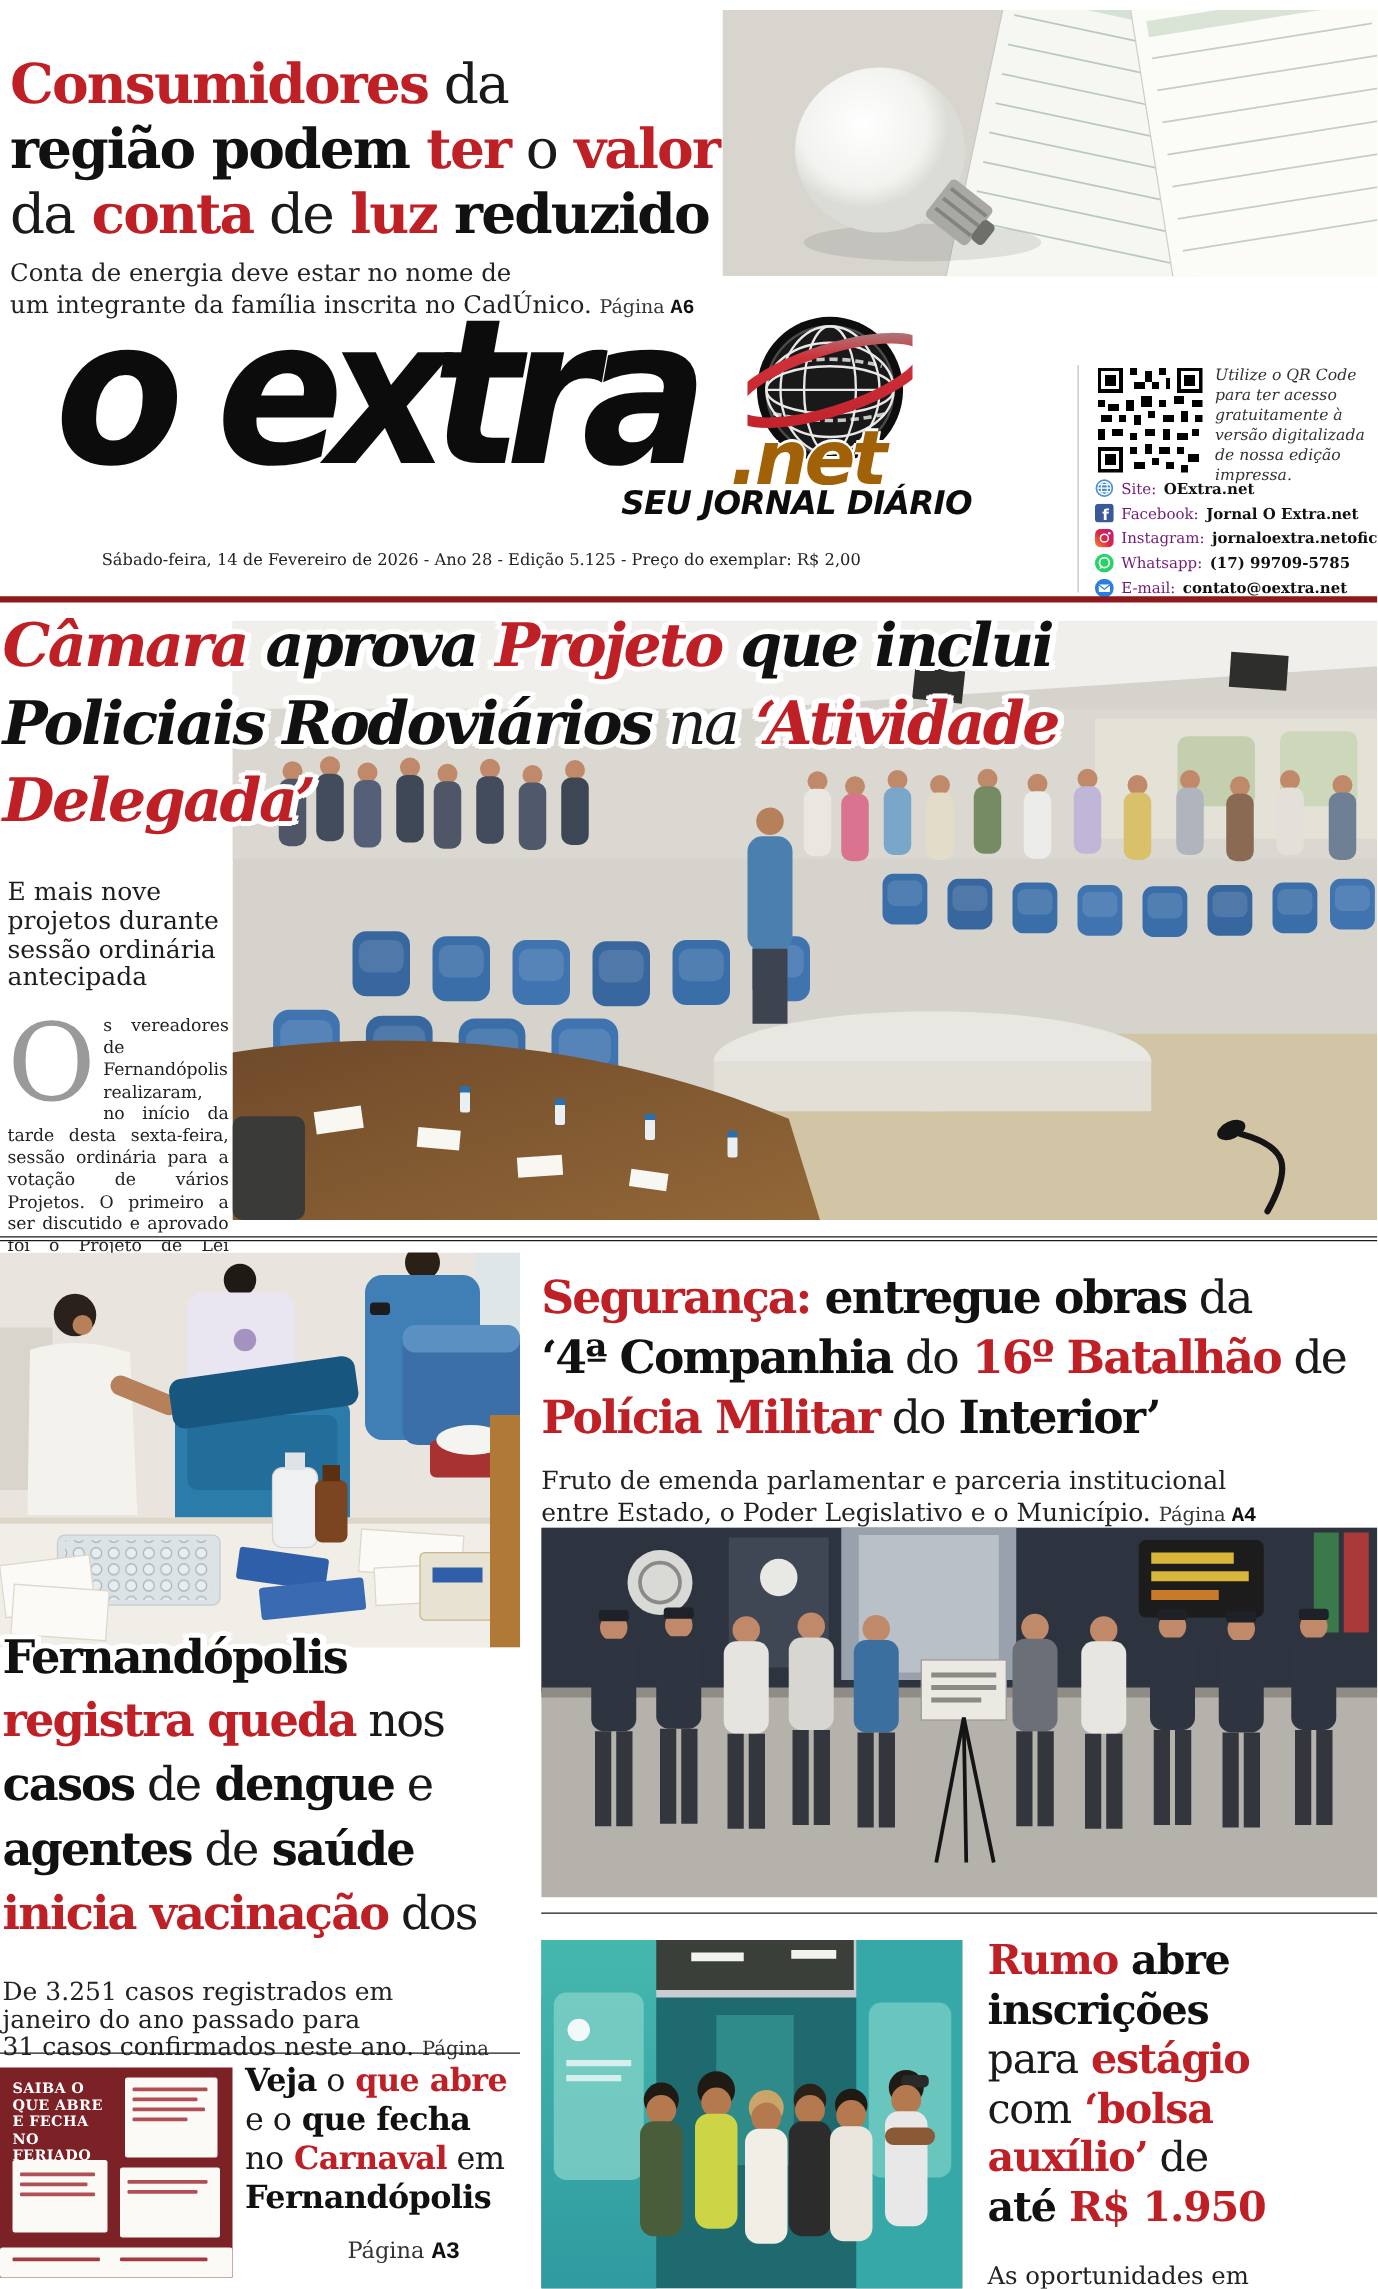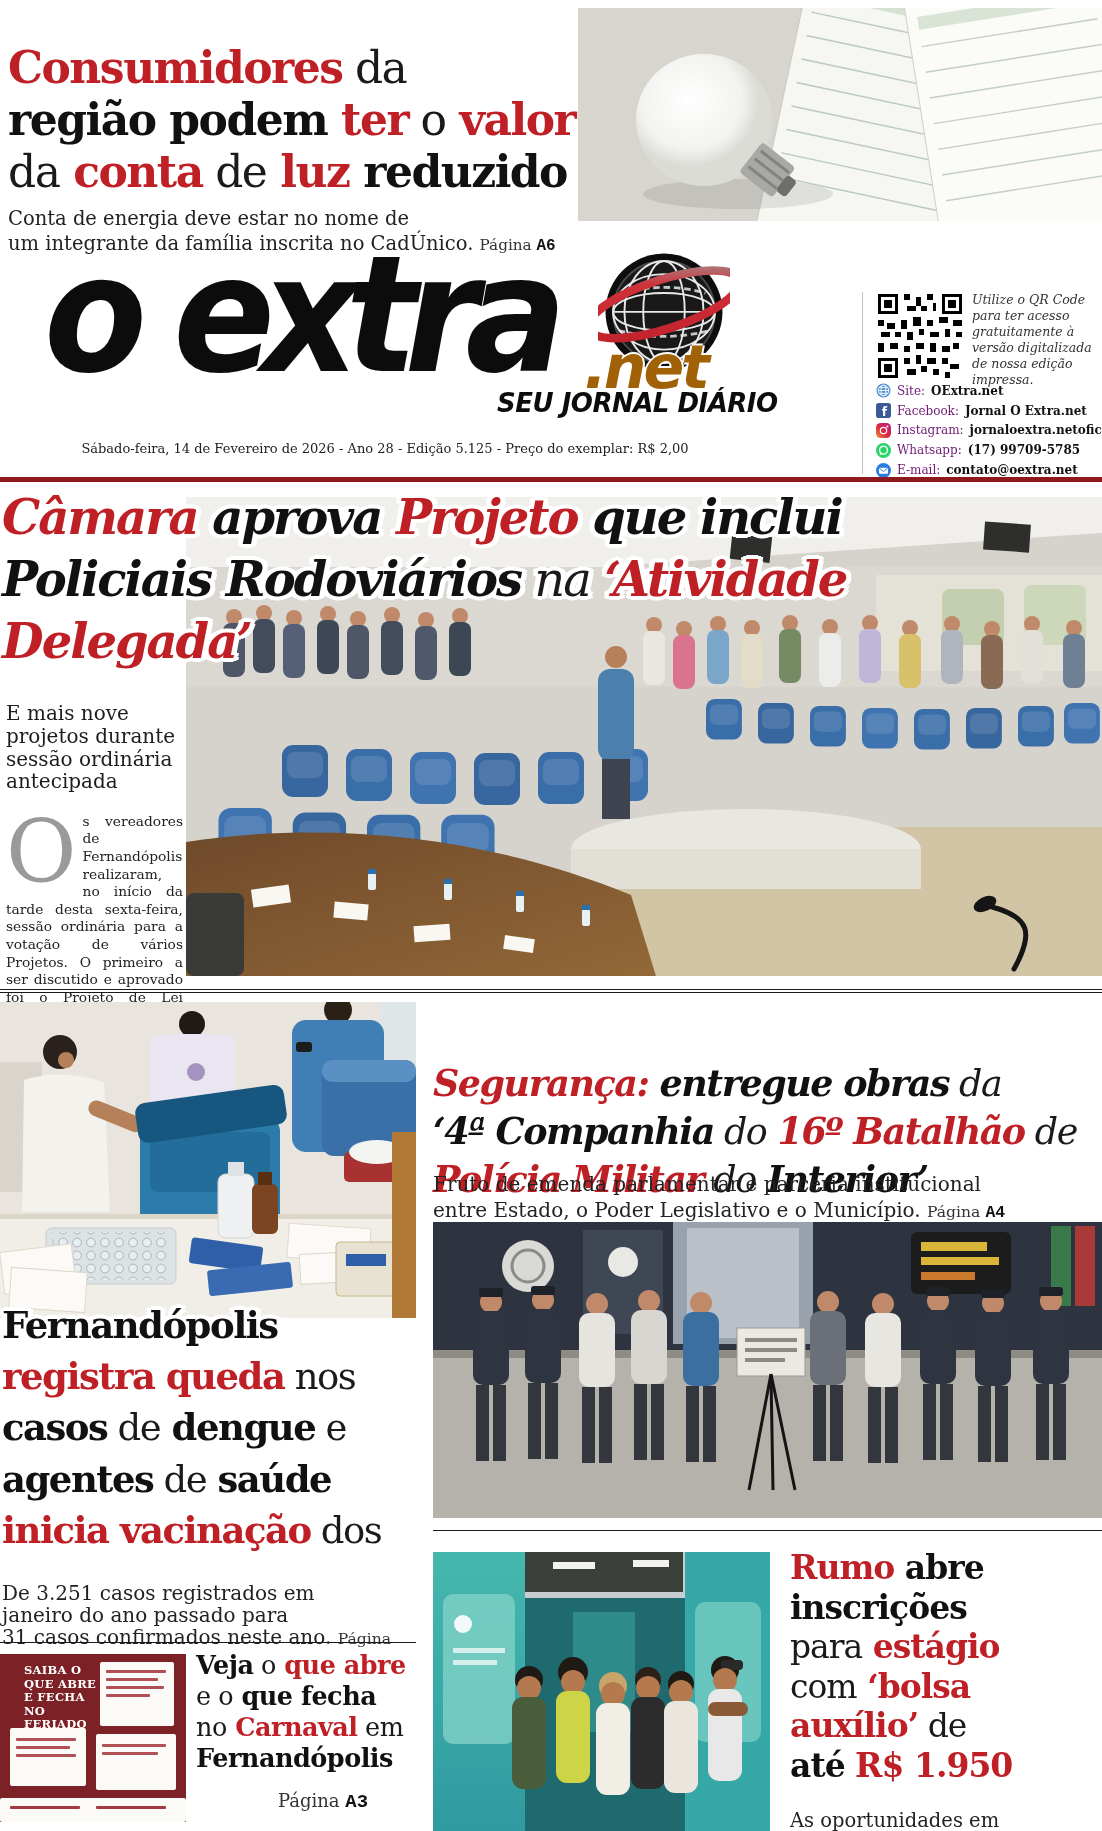--- a/index.html
+++ b/index.html
@@ -60,28 +60,28 @@
   
   #photo-vacc{left:0;top:1002px;width:416px;height:316px;}
   #dengue-headline{left:2px;top:1300px;}
   #dengue-headline .hl-line{font-size:37px;line-height:50.5px;letter-spacing:-1.5px;}
   #dengue-dek{left:2px;top:1562px;width:405px;font-size:20px;line-height:22px;}
   #rule-left{left:0;top:1642px;width:416px;height:1px;}
   
   #flyer{left:0;top:1654px;width:186px;height:168px;background:#7c2126;overflow:hidden;
     color:#fff;}
   #flyer .flyer-title{font-family:"DejaVu Serif", serif;font-weight:bold;font-size:11.5px;
-    line-height:13.5px;width:84px;margin:10px 0 0 24px;letter-spacing:.3px;}
+    line-height:13.5px;width:84px;margin:10px 0 0 10px;letter-spacing:.3px;}
   .flyer-card{position:absolute;background:#fbfaf6;border-radius:2px;}
   .flyer-bar{position:absolute;background:#b05055;height:3px;border-radius:1px;}
   #carnaval-text{left:196px;top:1650px;width:218px;}
   #carnaval-text .hl-line{font-size:25.5px;line-height:31px;letter-spacing:-.5px;}
   #carnaval-page{margin-top:16px;width:172px;text-align:right;font-size:18px;}
   
-  #seg-headline{left:433px;top:1060px;font-style:italic;}
+  #seg-headline{left:433px;top:1014px;}
   #seg-headline .hl-line{font-size:36.5px;line-height:48px;letter-spacing:-1.5px;}
   #seg-dek{left:433px;top:1152px;width:665px;font-size:20px;line-height:25.5px;}
   #photo-police{left:433px;top:1222px;width:669px;height:296px;}
   #rule-right{left:433px;top:1530px;width:669px;height:1px;}
   #photo-students{left:433px;top:1552px;width:337px;height:279px;}
   #rumo-headline{left:790px;top:1548px;}
   #rumo-headline .hl-line{font-size:33px;line-height:39.5px;letter-spacing:-1px;}
   #rumo-dek{left:790px;top:1789px;width:312px;font-size:19.5px;line-height:24px;}
   svg{display:block;}
 </style>

